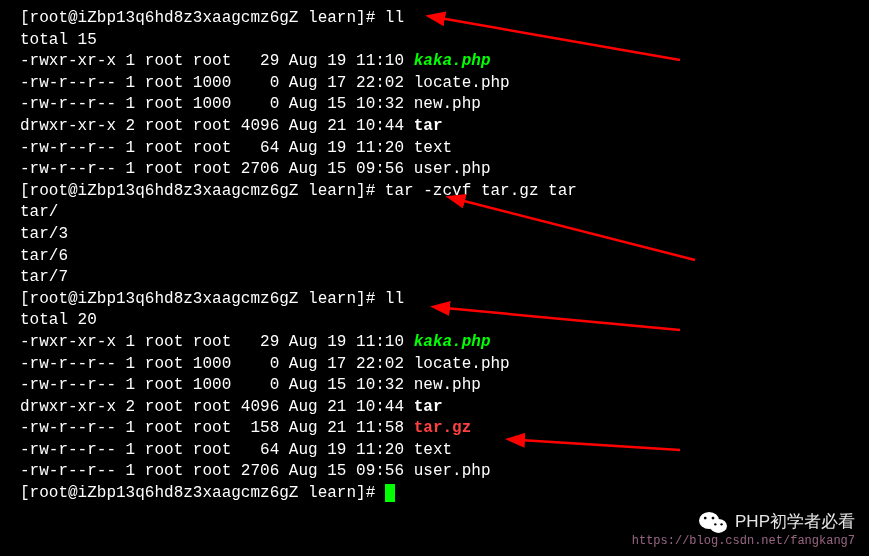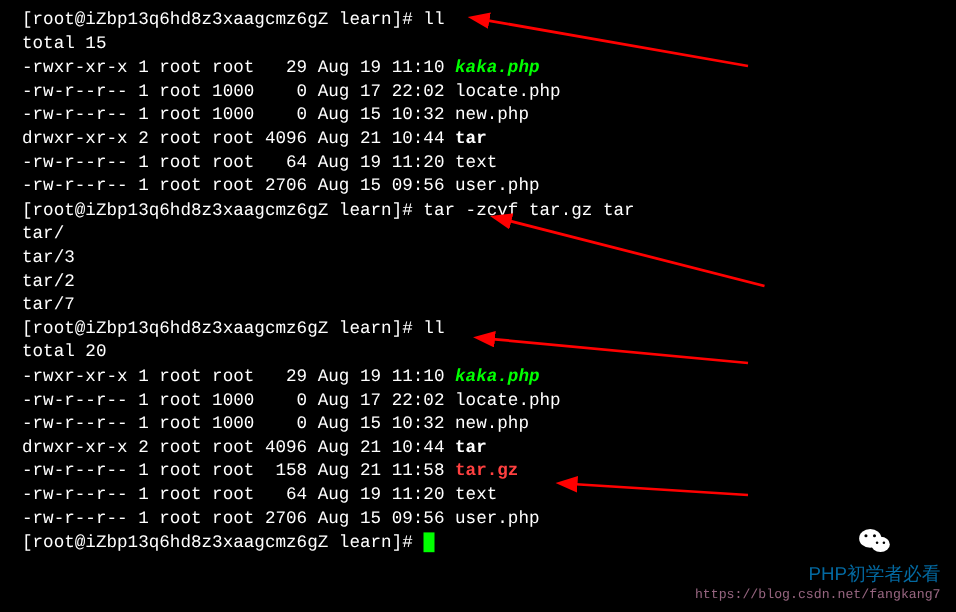--- a/index.html
+++ b/index.html
@@ -28,24 +28,23 @@
     vertical-align: middle;
   }
   .arrows { position:absolute; top:0; left:0; pointer-events:none; }
   .watermark {
     position: absolute;
     right: 14px;
     bottom: 22px;
     display: flex;
     align-items: center;
     gap: 8px;
-    color: #0369a1;
+    color: #e5e5e5;
     font-family: sans-serif;
     font-size: 17px;
-    flex-direction: column;
   }
   .watermark svg { width:28px; height:24px; }
   .blog-url {
     position: absolute;
     right: 14px;
     bottom: 7px;
     color: #f9a8d4;
     font-family: Liberation Mono, monospace;
     font-size: 12px;
     opacity: 0.6;
@@ -59,21 +58,21 @@
     <div class="line">total 15</div>
     <div class="line">-rwxr-xr-x 1 root root   29 Aug 19 11:10 <span class="green">kaka.php</span></div>
     <div class="line">-rw-r--r-- 1 root 1000    0 Aug 17 22:02 <span class="">locate.php</span></div>
     <div class="line">-rw-r--r-- 1 root 1000    0 Aug 15 10:32 <span class="">new.php</span></div>
     <div class="line">drwxr-xr-x 2 root root 4096 Aug 21 10:44 <span class="blue">tar</span></div>
     <div class="line">-rw-r--r-- 1 root root   64 Aug 19 11:20 <span class="">text</span></div>
     <div class="line">-rw-r--r-- 1 root root 2706 Aug 15 09:56 <span class="">user.php</span></div>
     <div class="line">[root@iZbp13q6hd8z3xaagcmz6gZ learn]# <span>tar -zcvf tar.gz tar</span></div>
     <div class="line">tar/</div>
     <div class="line">tar/3</div>
-    <div class="line">tar/2</div>
+    <div class="line">tar/6</div>
     <div class="line">tar/7</div>
     <div class="line">[root@iZbp13q6hd8z3xaagcmz6gZ learn]# <span>ll</span></div>
     <div class="line">total 20</div>
     <div class="line">-rwxr-xr-x 1 root root   29 Aug 19 11:10 <span class="green">kaka.php</span></div>
     <div class="line">-rw-r--r-- 1 root 1000    0 Aug 17 22:02 <span class="">locate.php</span></div>
     <div class="line">-rw-r--r-- 1 root 1000    0 Aug 15 10:32 <span class="">new.php</span></div>
     <div class="line">drwxr-xr-x 2 root root 4096 Aug 21 10:44 <span class="blue">tar</span></div>
     <div class="line">-rw-r--r-- 1 root root  158 Aug 21 11:58 <span class="red">tar.gz</span></div>
     <div class="line">-rw-r--r-- 1 root root   64 Aug 19 11:20 <span class="">text</span></div>
     <div class="line">-rw-r--r-- 1 root root 2706 Aug 15 09:56 <span class="">user.php</span></div>

